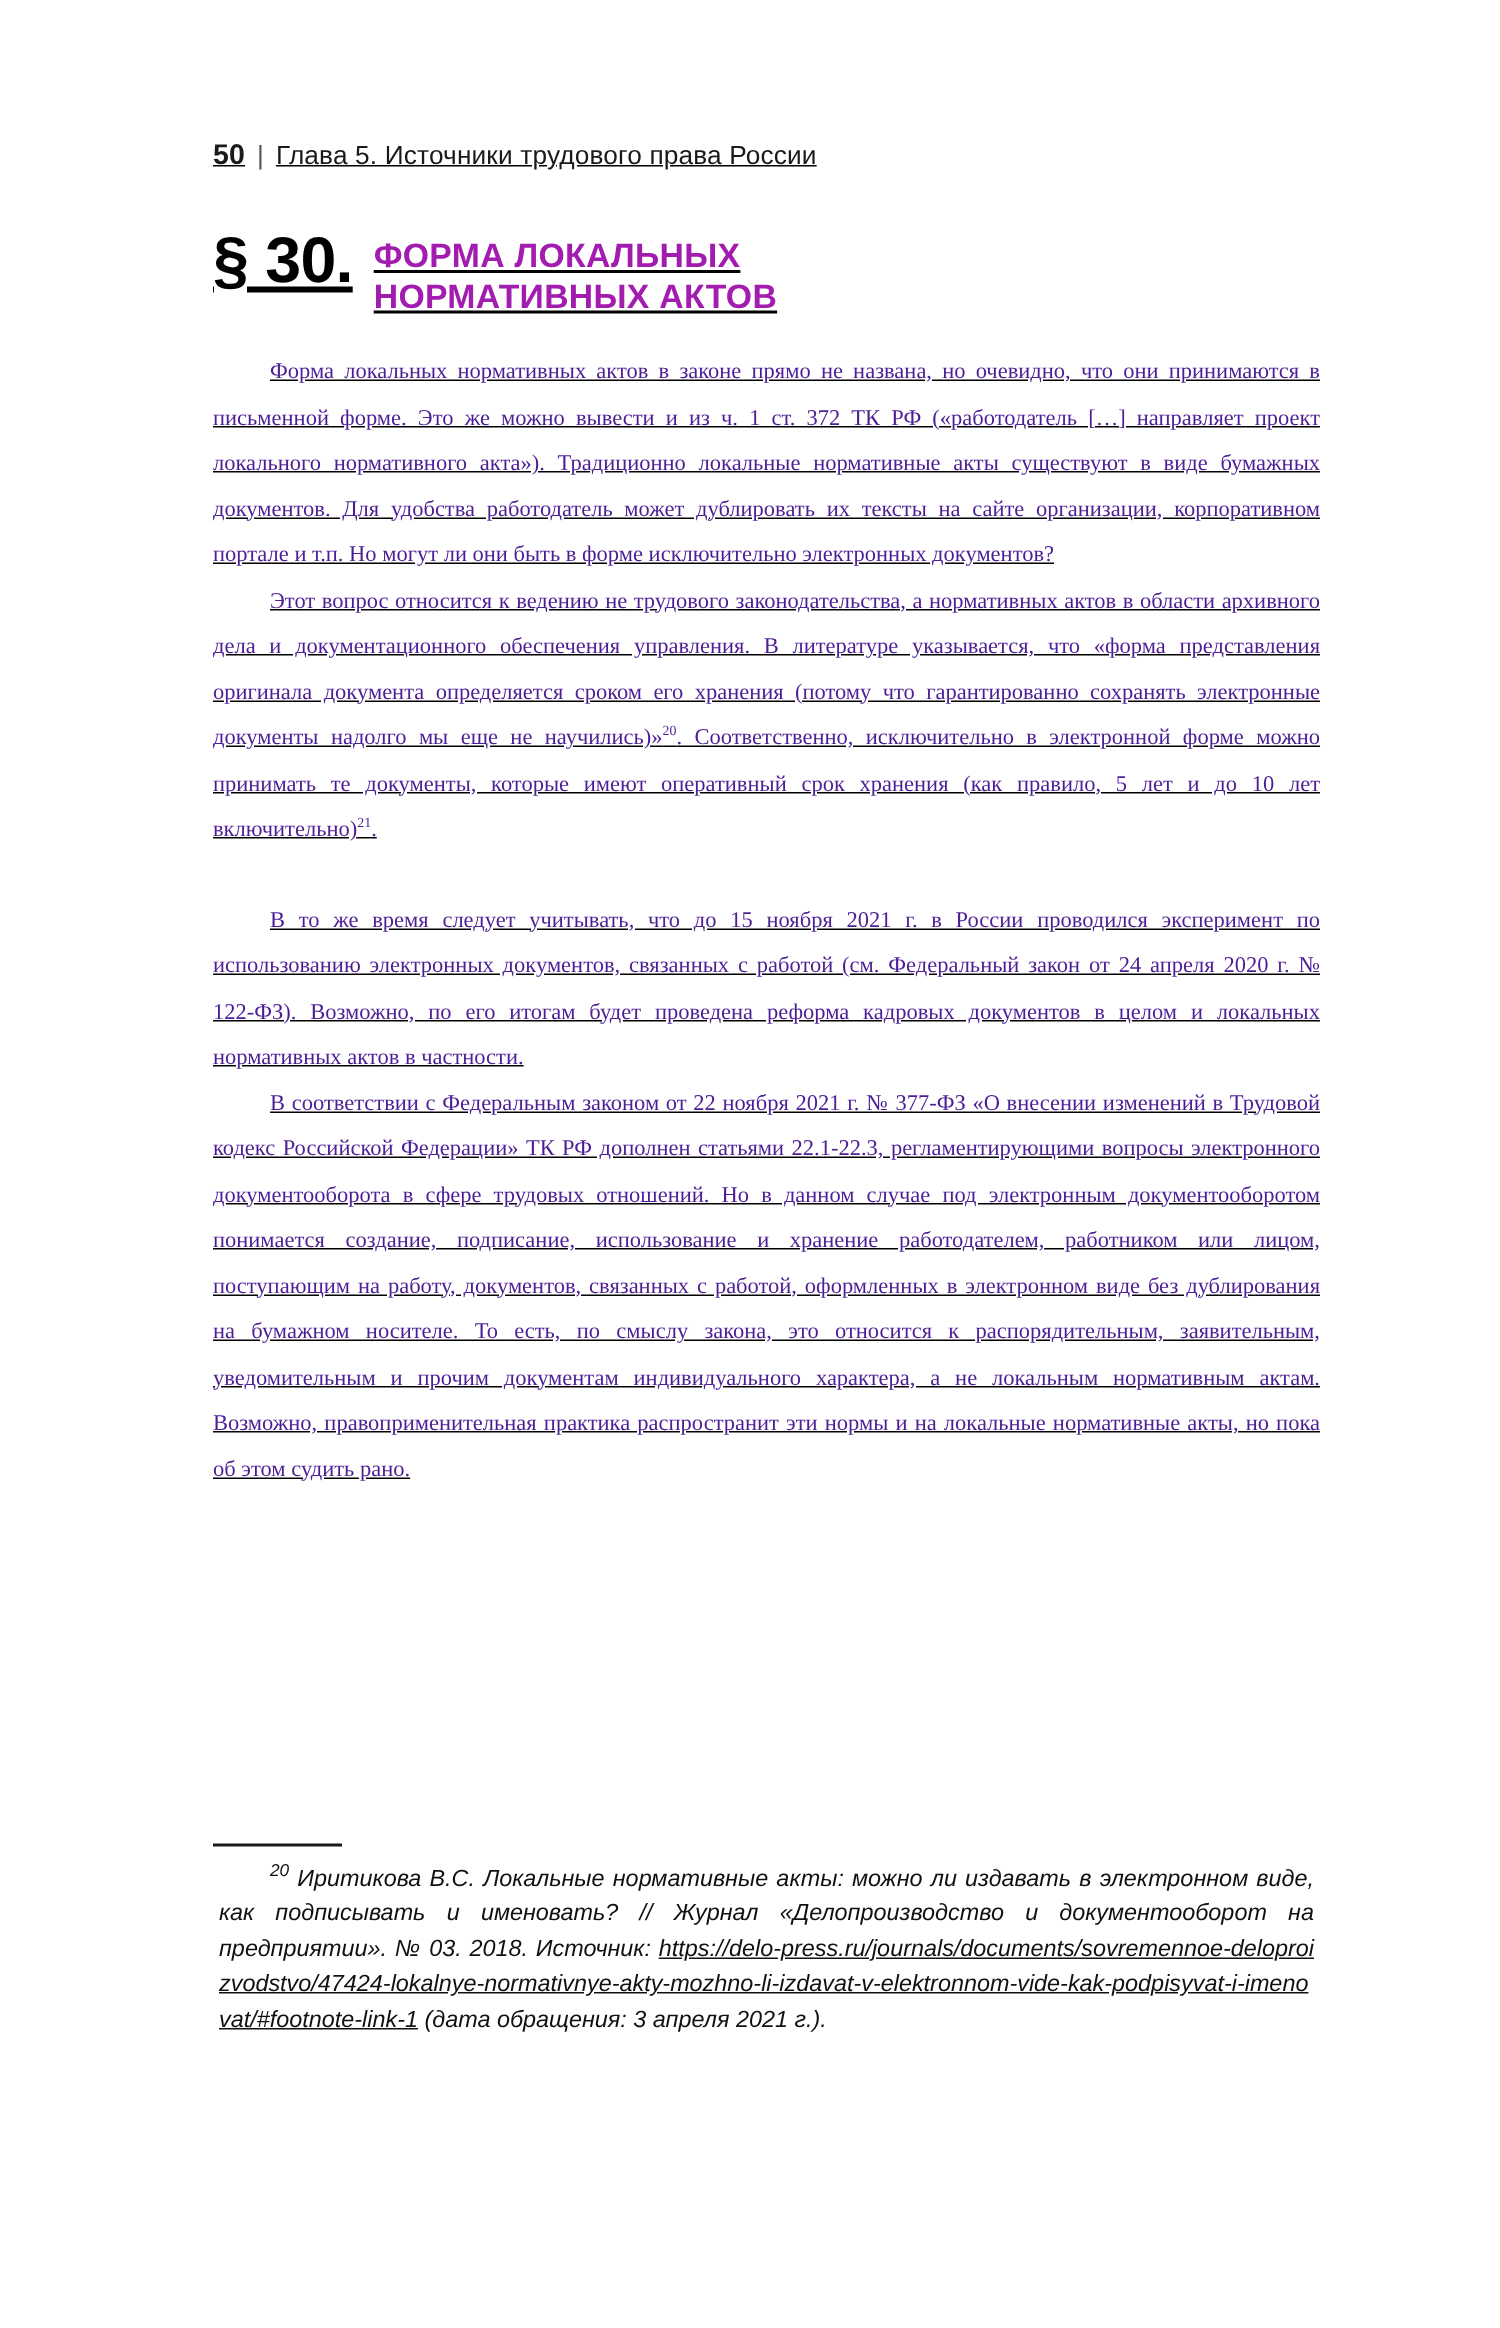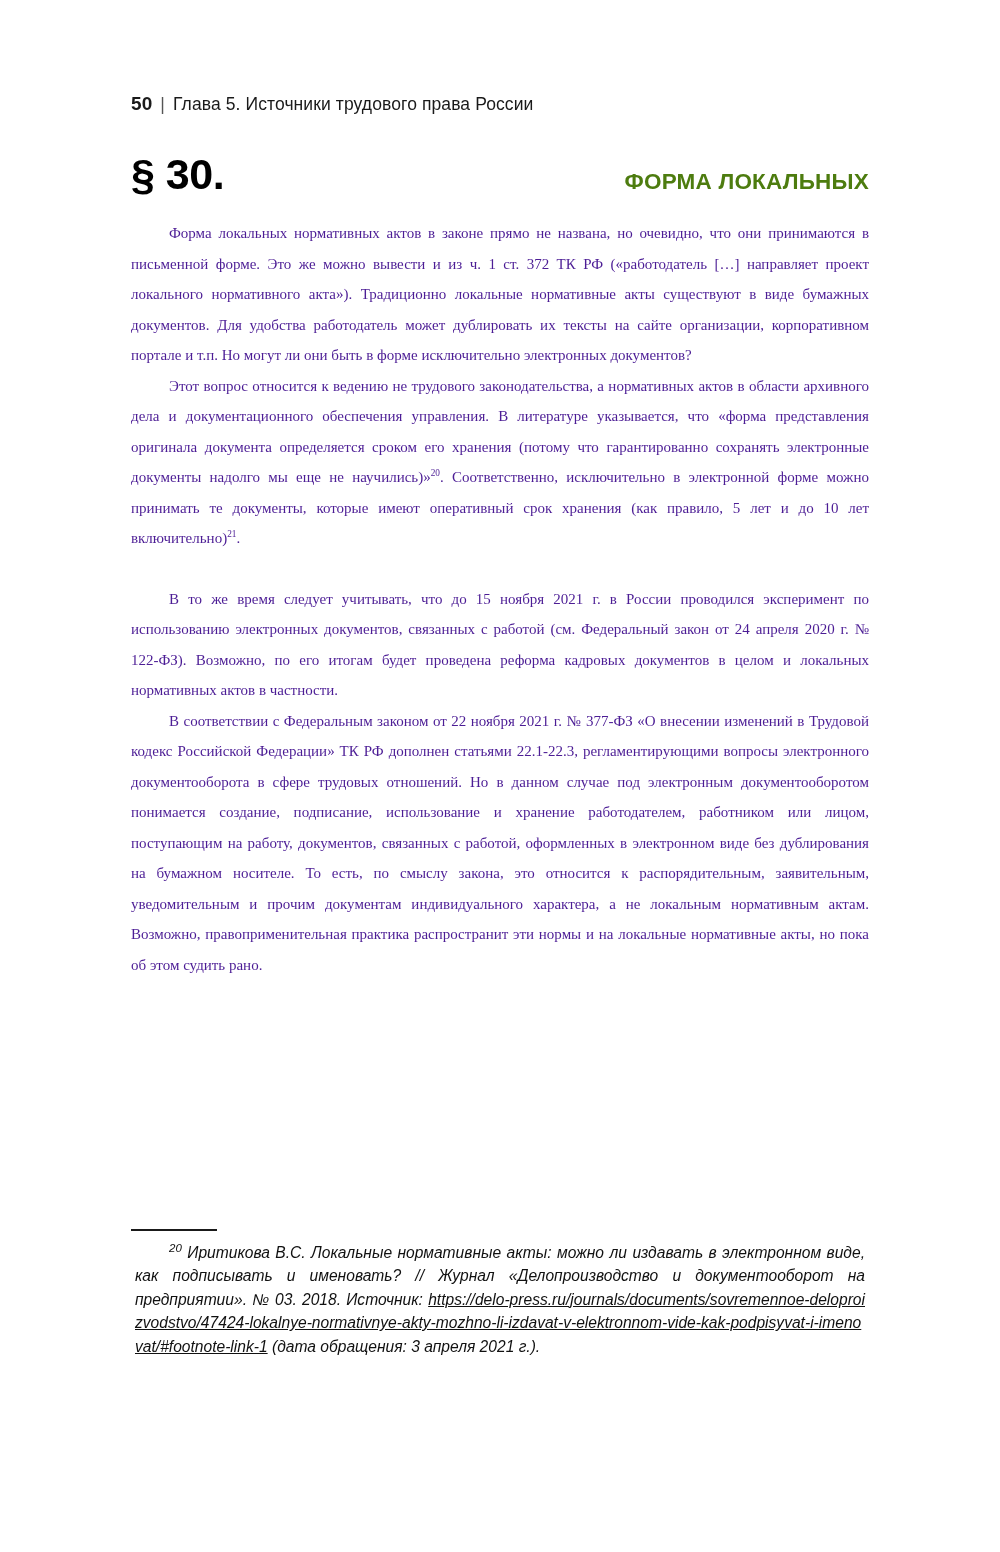--- a/index.html
+++ b/index.html
@@ -9,24 +9,25 @@
   }
   .page {
     position: relative;
     width: 1000px;
     height: 1552px;
     background: #ffffff;
     overflow: hidden;
   }
   .content {
     position: absolute;
-    left: 131px;
+    left: 142px;
     top: 0;
     width: 738px;
     height: 1184px;
+    text-decoration: underline;
   }
 
   
   .running-head {
     display: flex;
     align-items: baseline;
     font-family: "Liberation Sans", sans-serif;
     font-size: 17.5px;
     color: #1a1a1a;
     margin-top: 93px;
@@ -44,42 +45,40 @@
   }
   .running-head .chapter {
     font-weight: 400;
   }
 
   
   .section-head {
     display: flex;
     align-items: flex-start;
     margin-top: 37px;
-    justify-content: space-between;
   }
   .section-number {
     font-family: "Liberation Sans", sans-serif;
     font-weight: bold;
     font-size: 43px;
     line-height: 44px;
     color: #000;
     white-space: nowrap;
     letter-spacing: -0.5px;
     margin-right: 14px;
   }
   .section-title {
     font-family: "Liberation Sans", sans-serif;
     font-weight: bold;
     font-size: 22.5px;
     line-height: 27px;
-    color: #4d7c0f;
+    color: #a21caf;
     letter-spacing: 0.2px;
     padding-top: 5px;
     text-transform: uppercase;
-    margin-top: 11px;
   }
 
   
   .body-block {
     margin-top: 22px;
   }
   p.body {
     font-family: "Liberation Serif", serif;
     font-size: 15px;
     line-height: 30.5px;
@@ -145,20 +144,21 @@
     <div class="running-head">
       <span class="folio">50</span>
       <span class="rule">|</span>
       <span class="chapter">Глава 5. Источники трудового права России</span>
     </div>
 
     <div class="section-head">
       <div class="section-number">§ 30.</div>
       <div class="section-title">
         <div>ФОРМА ЛОКАЛЬНЫХ</div>
+        <div>НОРМАТИВНЫХ АКТОВ</div>
       </div>
     </div>
 
     <div class="body-block">
       <p class="body">Форма локальных нормативных актов в законе прямо не названа, но очевидно, что они принимаются в письменной форме. Это же можно вывести и из ч. 1 ст. 372 ТК РФ («работодатель […] направляет проект локального нормативного акта»). Традиционно локальные нормативные акты существуют в виде бумажных документов. Для удобства работодатель может дублировать их тексты на сайте организации, корпоративном портале и т.п. Но могут ли они быть в форме исключительно электронных документов?</p>
 
       <p class="body"><span>Этот вопрос относится к ведению не трудового законодательства, а нормативных актов в области архивного дела и документационного обеспечения управления. В литературе указывается, что «форма представления оригинала документа определяется сроком его хранения (потому что гарантированно сохранять электронные документы надолго мы еще не научились)»</span><sup>20</sup><span>. Соответственно, исключительно в электронной форме можно принимать те документы, которые имеют оперативный срок хранения (как правило, 5 лет и до 10 лет включительно)</span><sup>21</sup><span>.</span></p>
 
       <p class="body gap-before">В то же время следует учитывать, что до 15 ноября 2021 г. в России проводился эксперимент по использованию электронных документов, связанных с работой (см. Федеральный закон от 24 апреля 2020 г. № 122-ФЗ). Возможно, по его итогам будет проведена реформа кадровых документов в целом и локальных нормативных актов в частности.</p>
 

